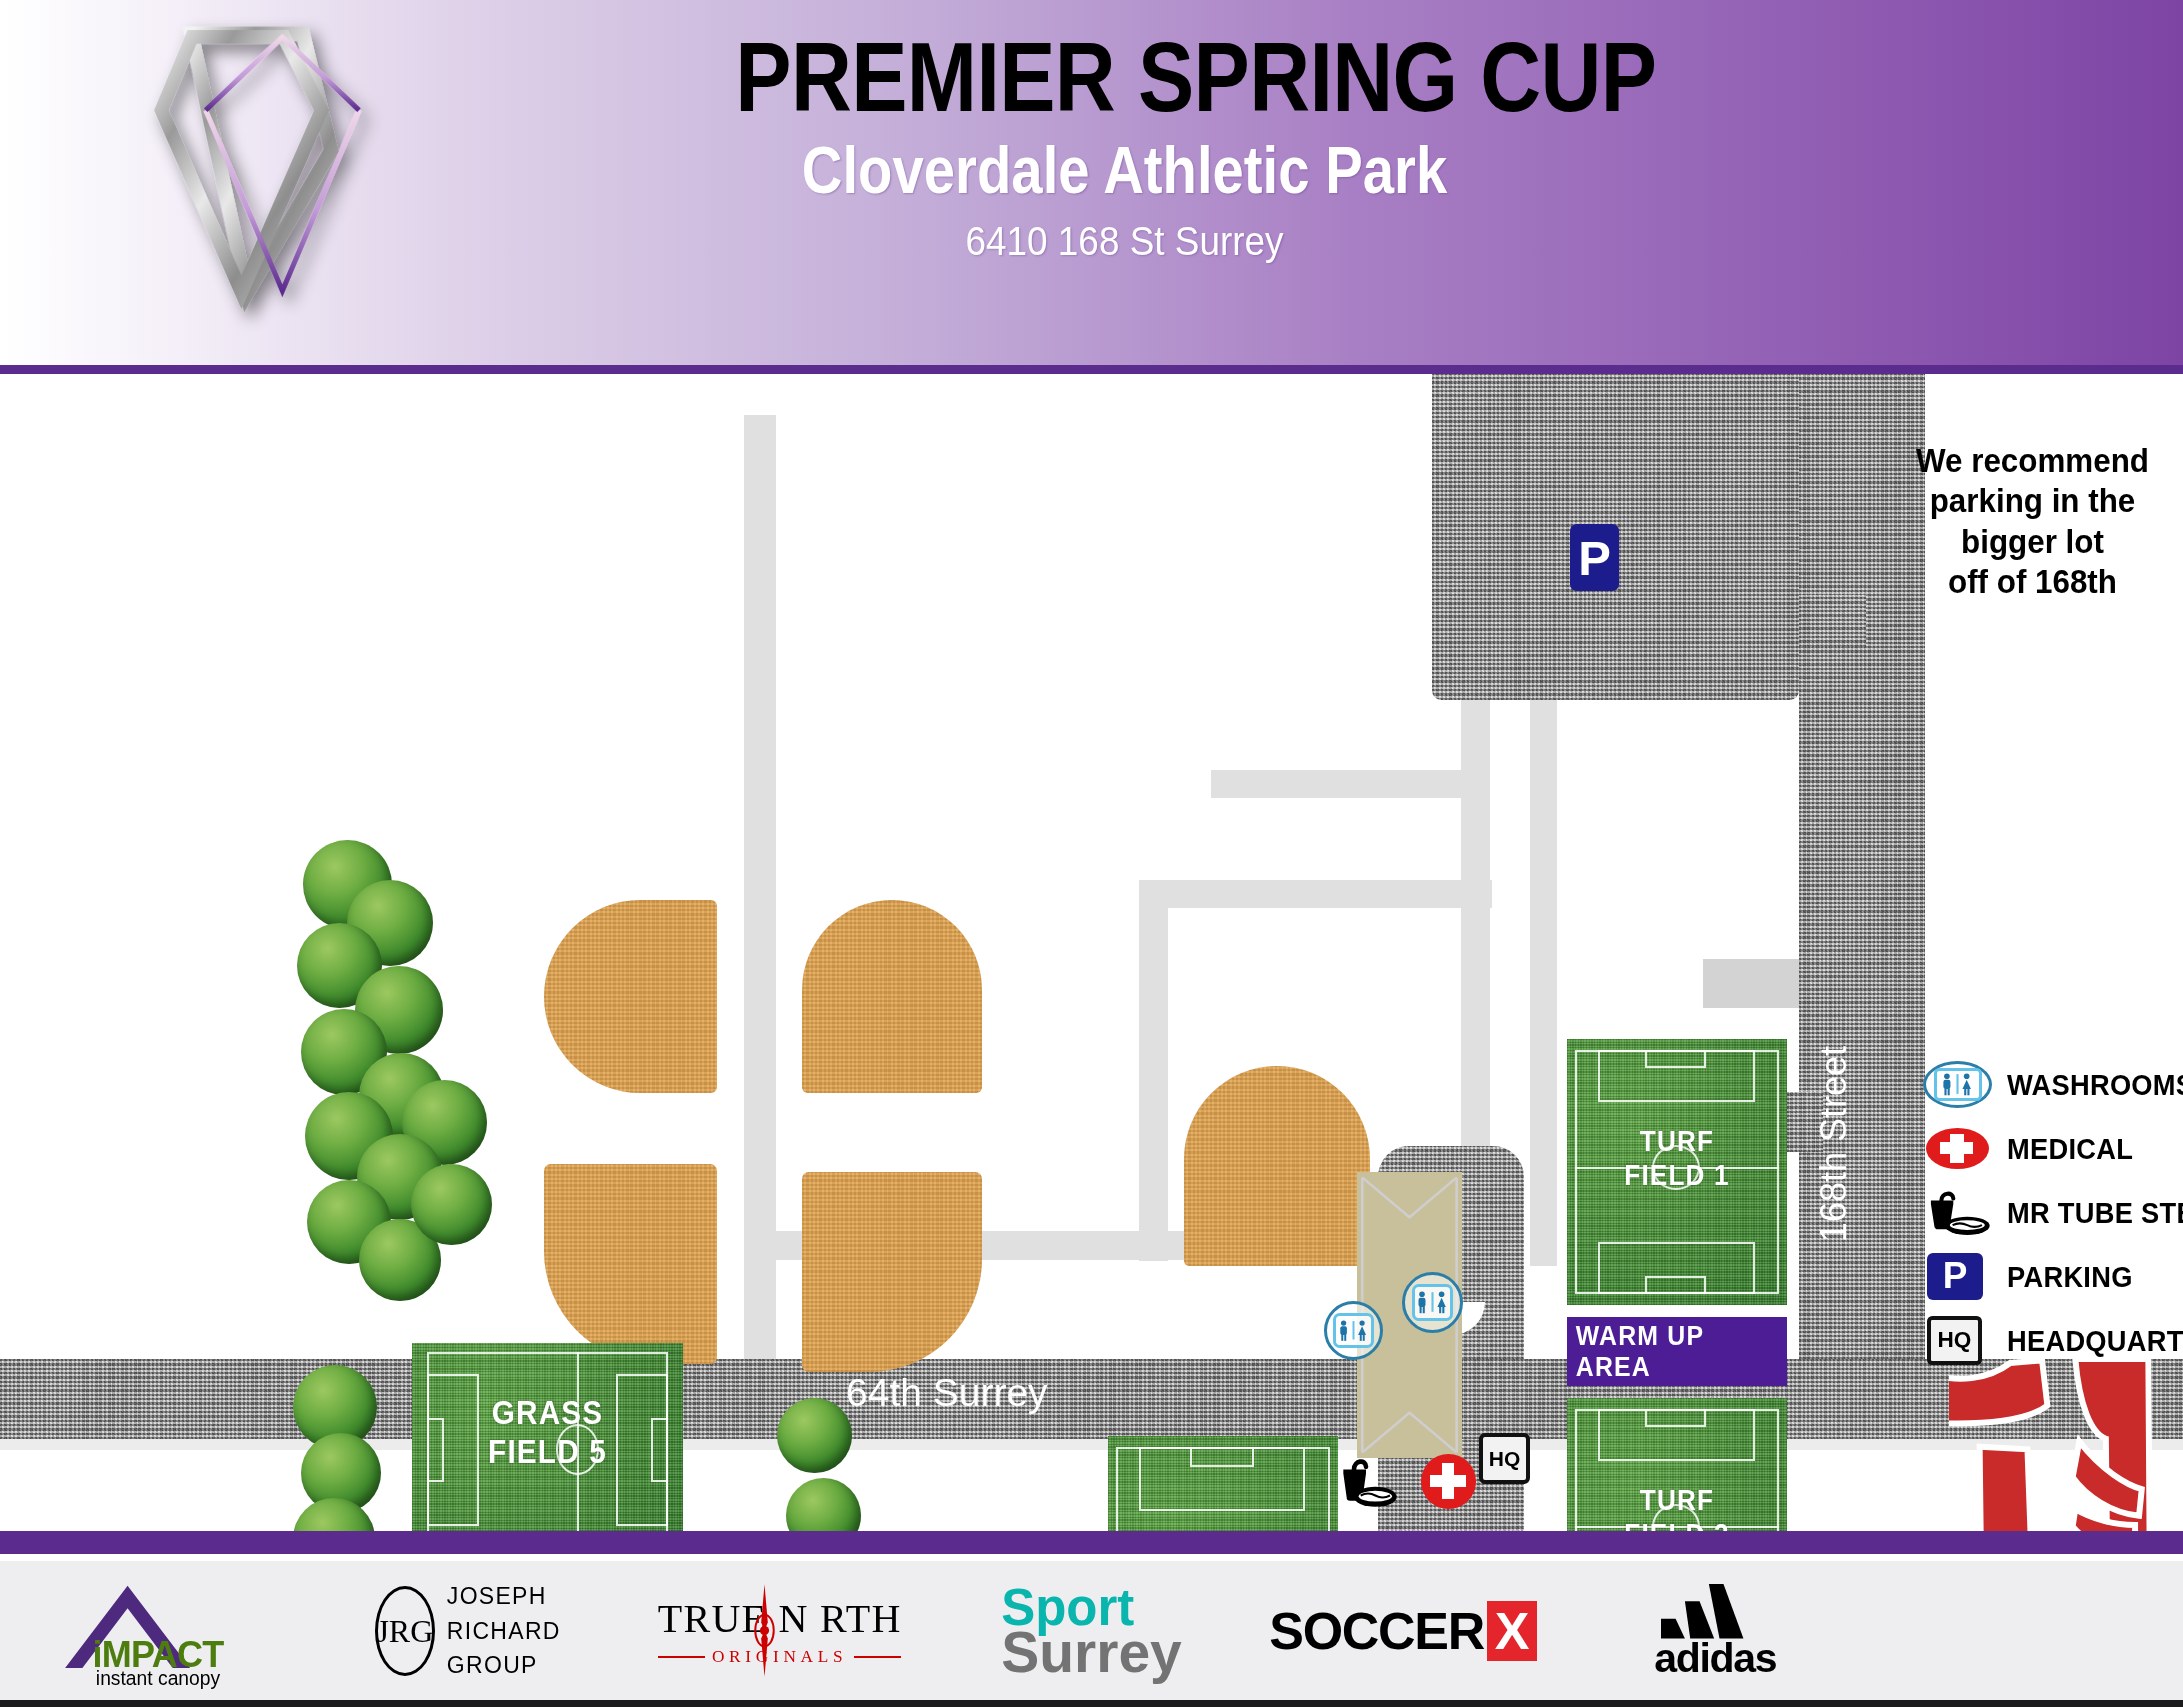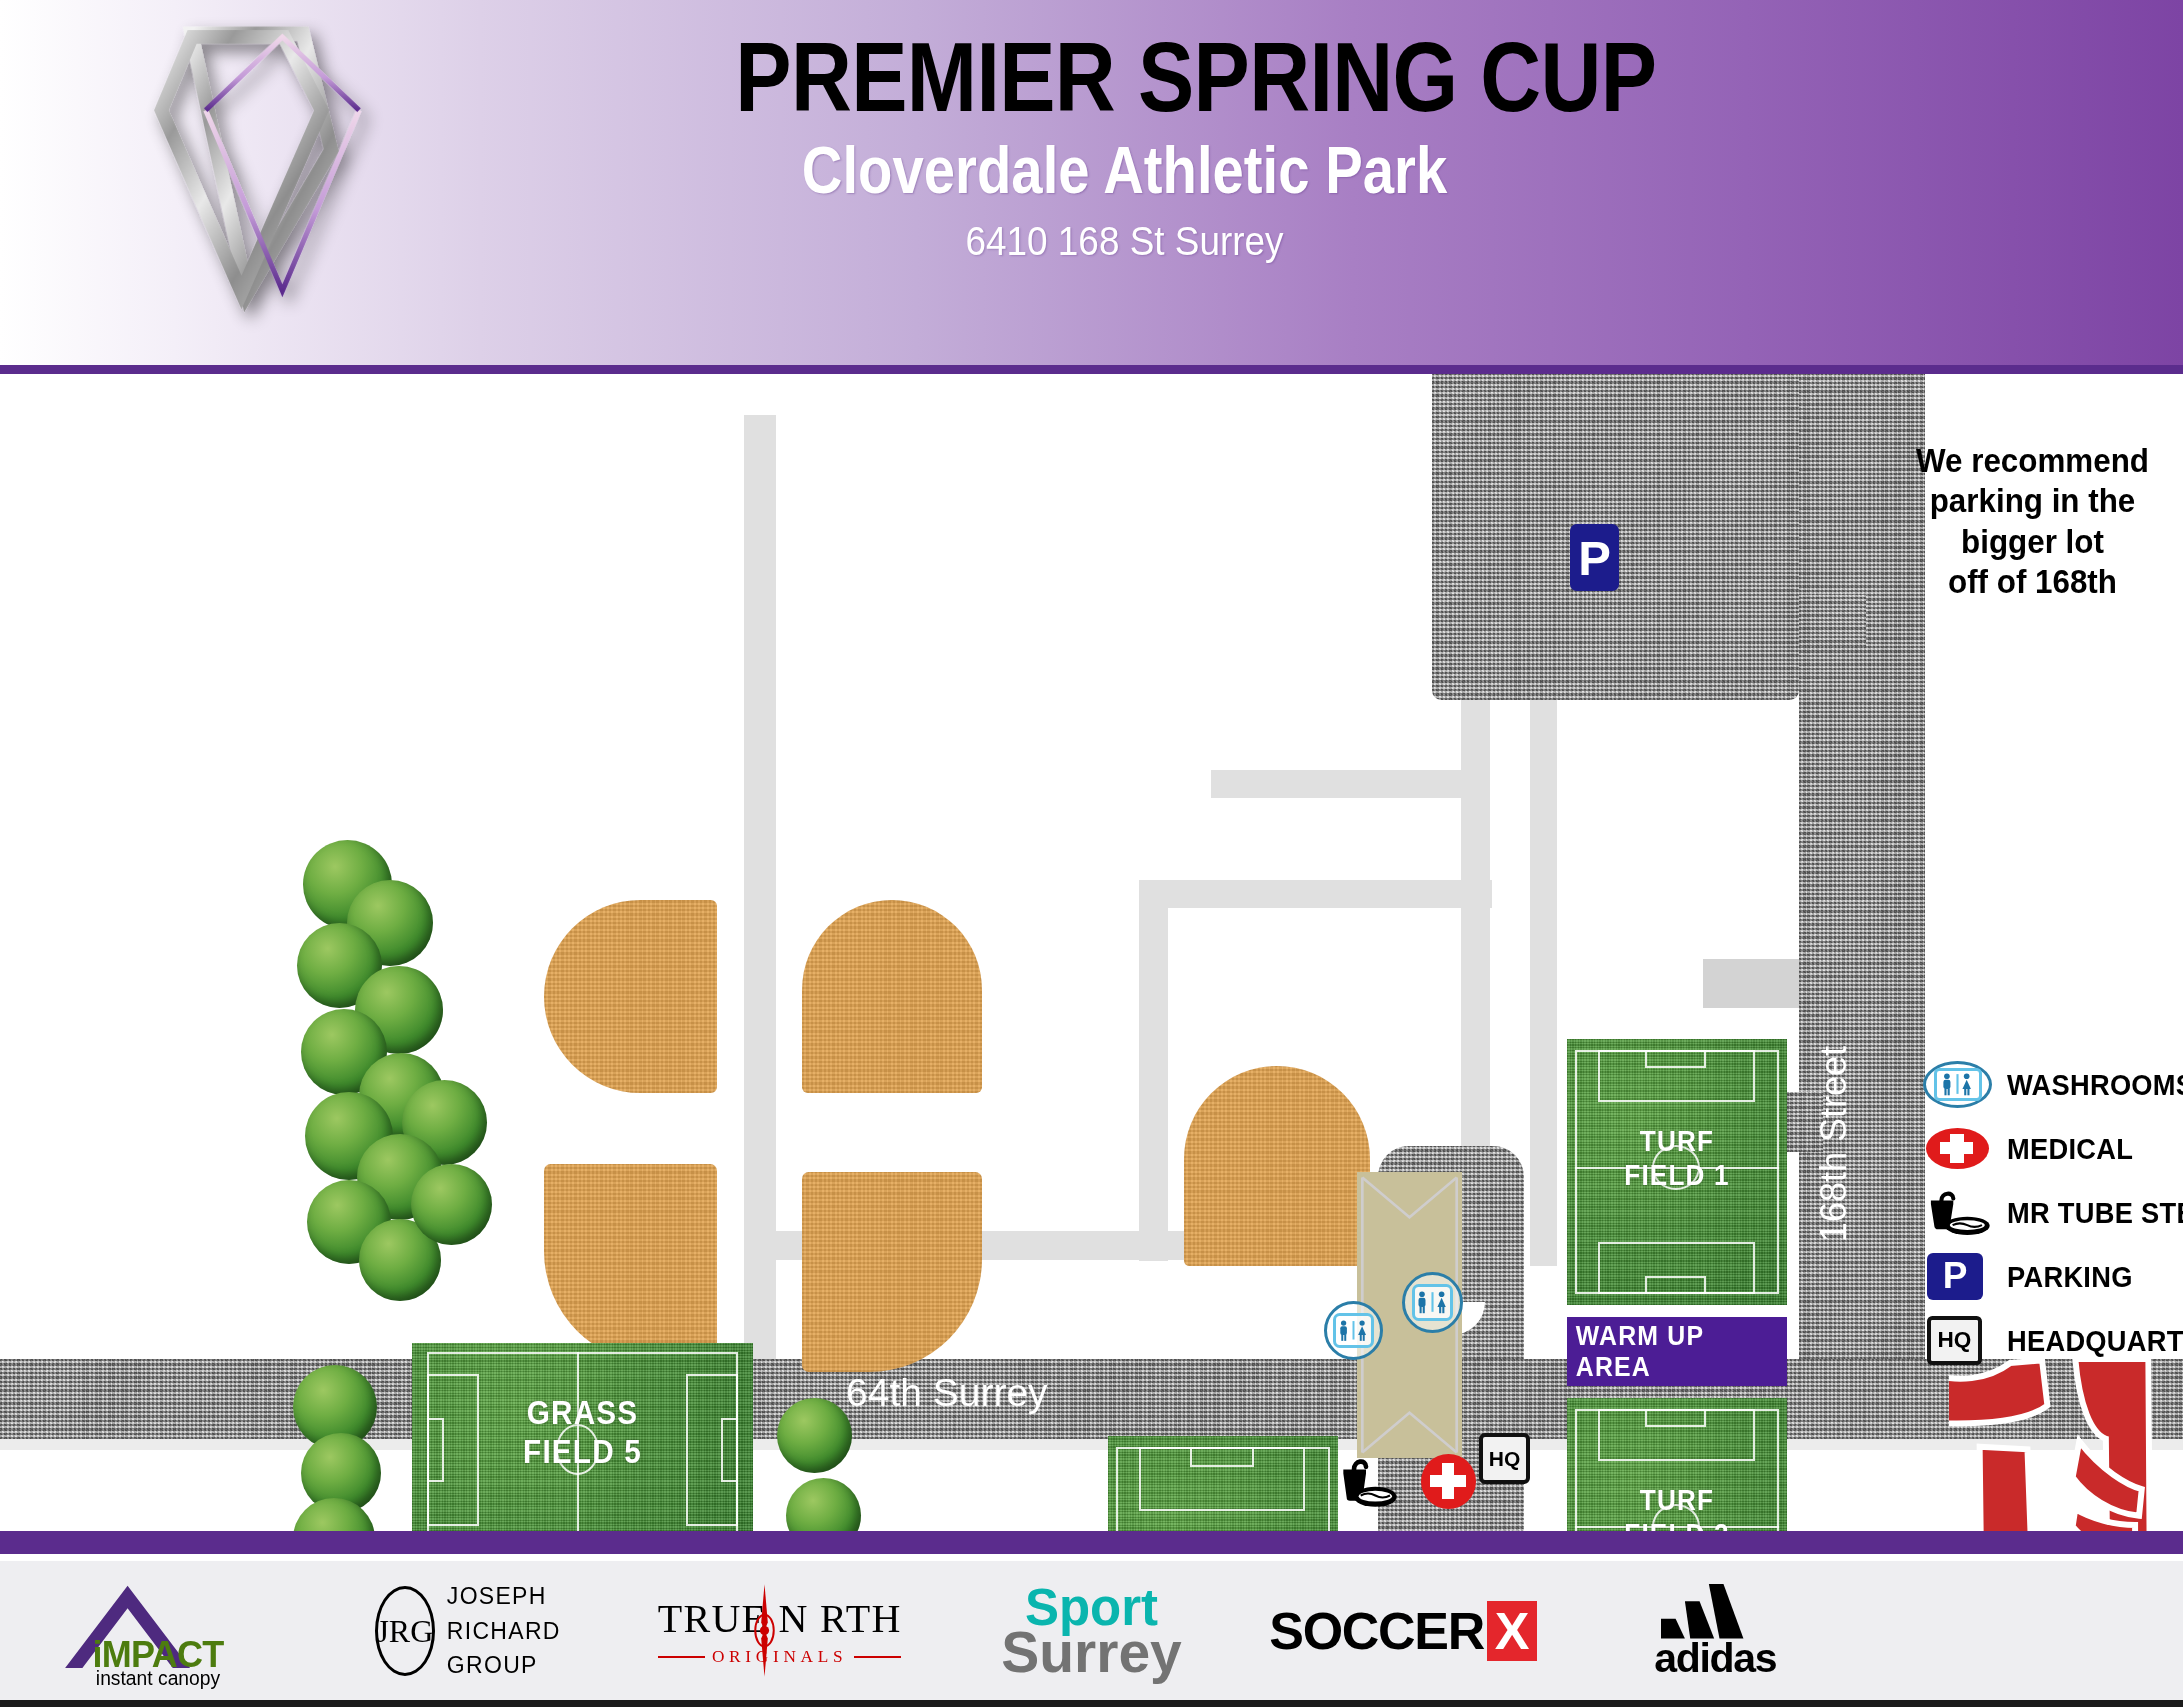--- a/index.html
+++ b/index.html
@@ -267,21 +267,21 @@
     <div class="tree" style="left:301px;top:1059px;width:80px;height:80px;"></div>
     <div class="tree" style="left:293px;top:1124px;width:82px;height:82px;"></div>
 
   </div>
   <div>
     <div class="tree" style="left:777px;top:1024px;width:75px;height:75px;"></div>
     <div class="tree" style="left:786px;top:1104px;width:75px;height:75px;"></div>
 
   </div>
 
-  <div class="pitch" style="left:412px; top:969px; width:341px; height:213px;">
+  <div class="pitch" style="left:412px; top:969px; width:271px; height:213px;">
     <div class="lines">
       <div style="left:14.6px;top:9.3px;right:14.6px;bottom:9.3px;"></div>
       <div style="left:14.6px;top:31px;width:52px;height:152px;"></div>
       <div style="right:14.6px;top:31px;width:52px;height:152px;"></div>
       <div style="left:14.6px;top:75px;width:17.3px;height:64px;"></div>
       <div style="right:14.6px;top:75px;width:17.3px;height:64px;"></div>
       <div style="left:165px;top:9.3px;width:0;bottom:9.3px;border-width:0 0 0 2px;"></div>
       <div style="left:144px;top:81px;width:43px;height:51px;border-radius:50%;"></div>
     </div>
     <div class="fieldlabel" style="top:51px; font-size:33px;">
@@ -520,21 +520,21 @@
       </svg>
       <div style="margin-top:5.3px;display:flex;align-items:center;justify-content:center;gap:6.7px;">
         <div style="width:47px;height:2px;background:#c00;"></div>
         <span style="font-family:'Liberation Serif',serif;font-size:17.3px;letter-spacing:4.7px;color:#c00;">ORIGINALS</span>
         <div style="width:47px;height:2px;background:#c00;"></div>
       </div>
     </div>
   </div>
 
   <div class="sponsor">
-    <div style="text-align:center;line-height:.82;">
+    <div style="text-align:left;line-height:.82;">
       <div style="font-family:'Liberation Sans Narrow','Liberation Sans',sans-serif;font-weight:bold;font-size:51px;color:#0ab5ae;">Sport</div>
       <div style="font-family:'Liberation Sans Narrow','Liberation Sans',sans-serif;font-weight:bold;font-size:57px;color:#737373;">Surrey</div>
     </div>
   </div>
 
   <div class="sponsor">
     <div style="display:flex;align-items:center;">
       <span style="font-family:'Liberation Sans Narrow','Liberation Sans',sans-serif;font-weight:bold;font-size:52px;letter-spacing:-1.3px;">SOCCER</span>
       <span style="background:#e4262c;color:#fff;font-family:'Liberation Sans Narrow','Liberation Sans',sans-serif;font-weight:bold;font-size:52px;padding:0 8px;margin-left:2.7px;">X</span>
     </div>

